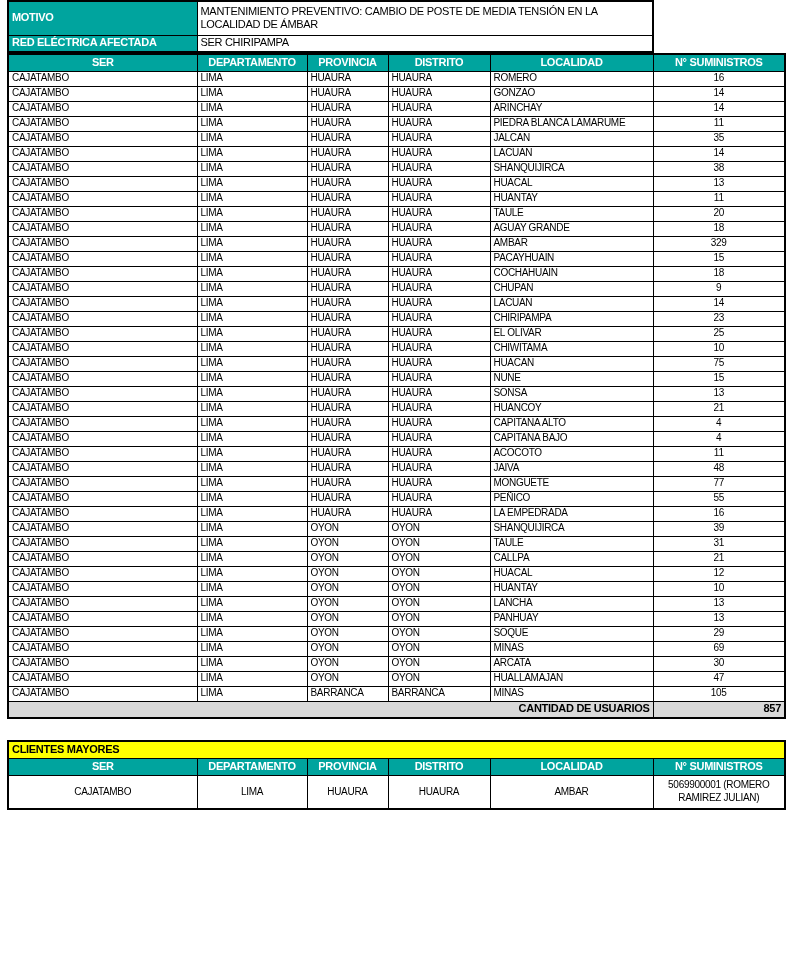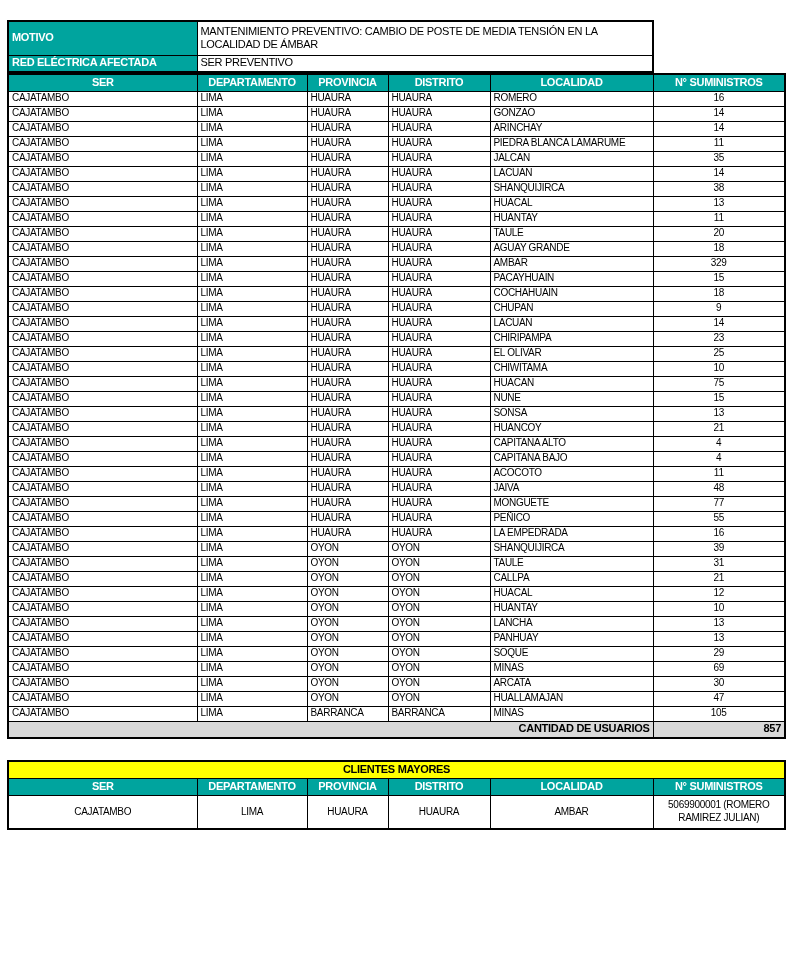--- a/index.html
+++ b/index.html
@@ -6,21 +6,21 @@
     margin: 0;
     padding: 0;
     background: #ffffff;
     font-family: "Liberation Sans", sans-serif;
     color: #000000;
   }
   .page {
     width: 676px;
     height: 955px;
     box-sizing: border-box;
-    padding: 20px 7px;
+    padding: 0 7px;
     background: #ffffff;
   }
   table {
     border-collapse: collapse;
     table-layout: fixed;
     font-family: "Liberation Sans", sans-serif;
     letter-spacing: -0.3px;
   }
   td, th {
     border: 1px solid #000000;
@@ -82,21 +82,21 @@
     width: 777px;
     border: 2px solid #000000;
     margin-top: 21px;
   }
   .cm-table td.cm-title {
     background: var(--yellow);
     color: #000000;
     font-weight: bold;
     font-size: 11px;
     height: 17px;
-    text-align: center;
+    text-align: left;
     vertical-align: middle;
   }
   .cm-table th {
     background: var(--teal);
     color: #ffffff;
     font-weight: bold;
     font-size: 11px;
     height: 17px;
     text-align: center;
     vertical-align: middle;
@@ -118,21 +118,21 @@
         <col style="width:189px">
         <col style="width:456px">
       </colgroup>
     <tbody>
       <tr class="info-row-tall">
         <td class="lbl">MOTIVO</td>
         <td class="val">MANTENIMIENTO PREVENTIVO: CAMBIO DE POSTE DE MEDIA TENSIÓN EN LA LOCALIDAD DE ÁMBAR</td>
       </tr>
       <tr class="info-row-short">
         <td class="lbl">RED ELÉCTRICA AFECTADA</td>
-        <td class="val">SER PREVENTIVO</td>
+        <td class="val">SER CHIRIPAMPA</td>
       </tr>
     </tbody>
   </table>
 
   <table class="main-table">
     <colgroup>
       <col style="width:189px">
         <col style="width:110px">
         <col style="width:81px">
       <col style="width:102px">

